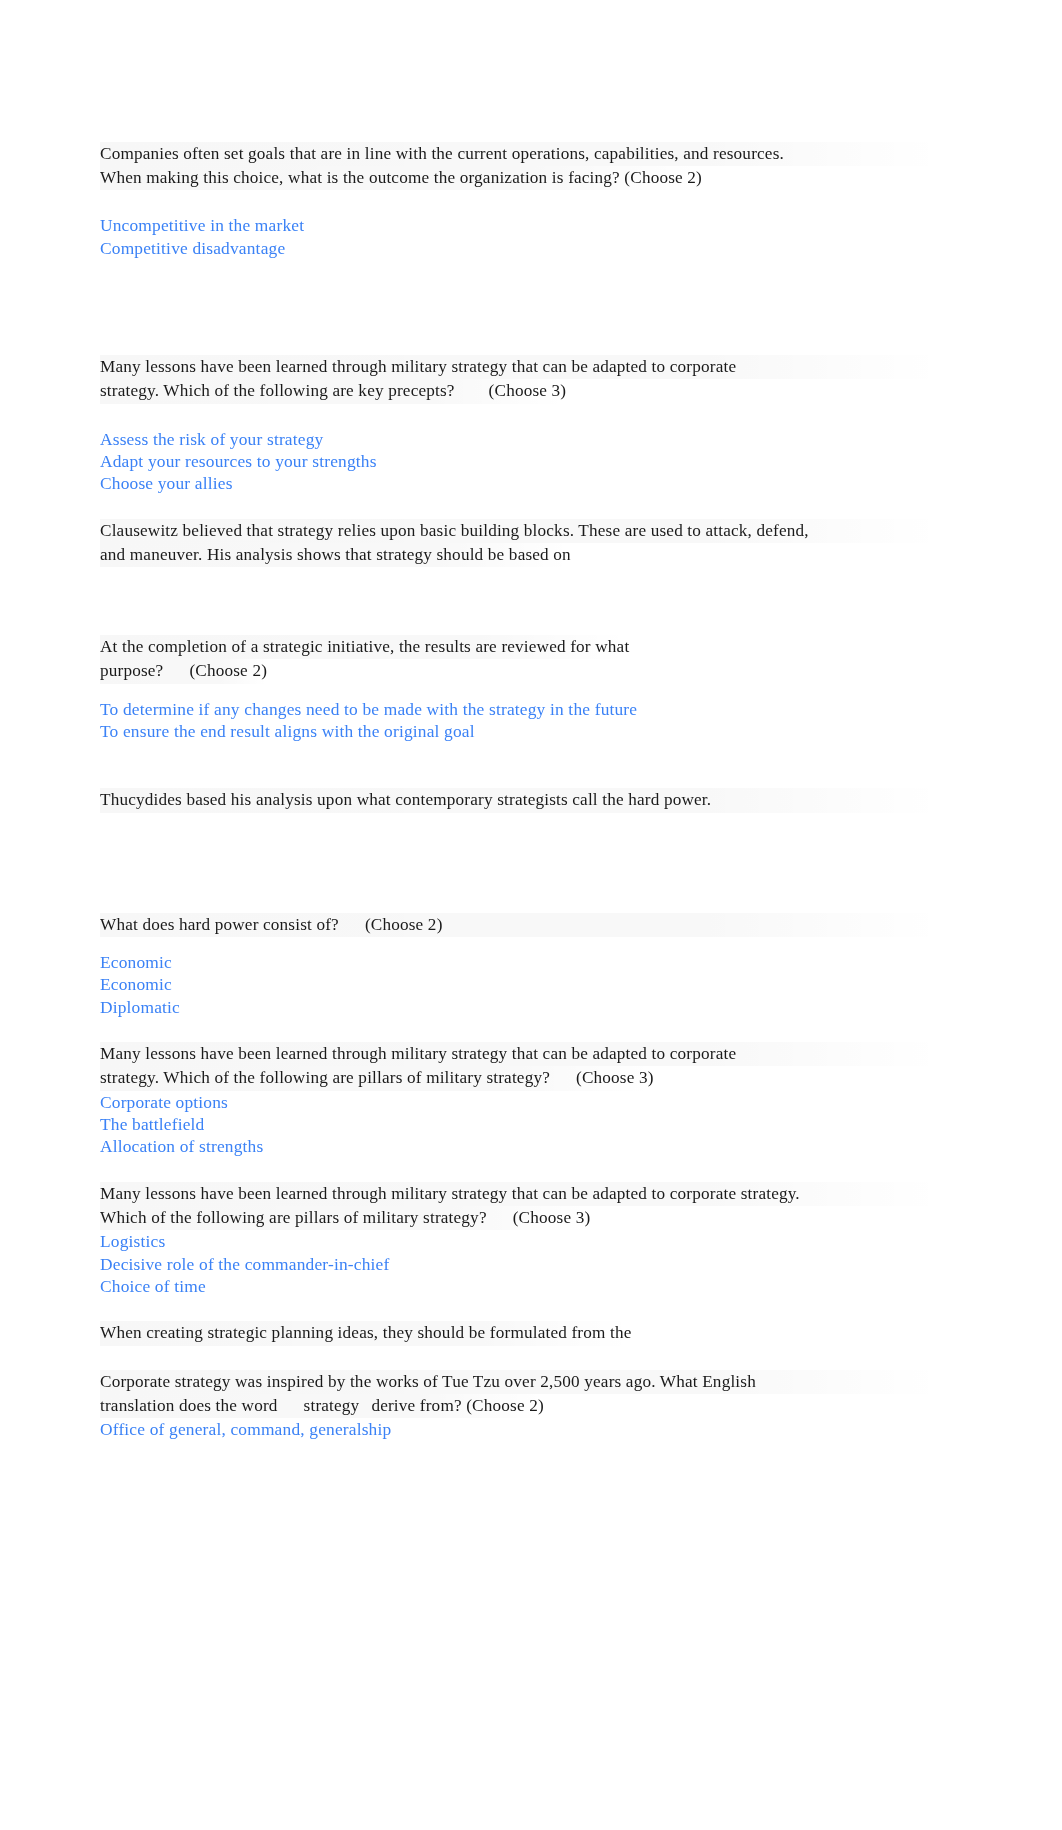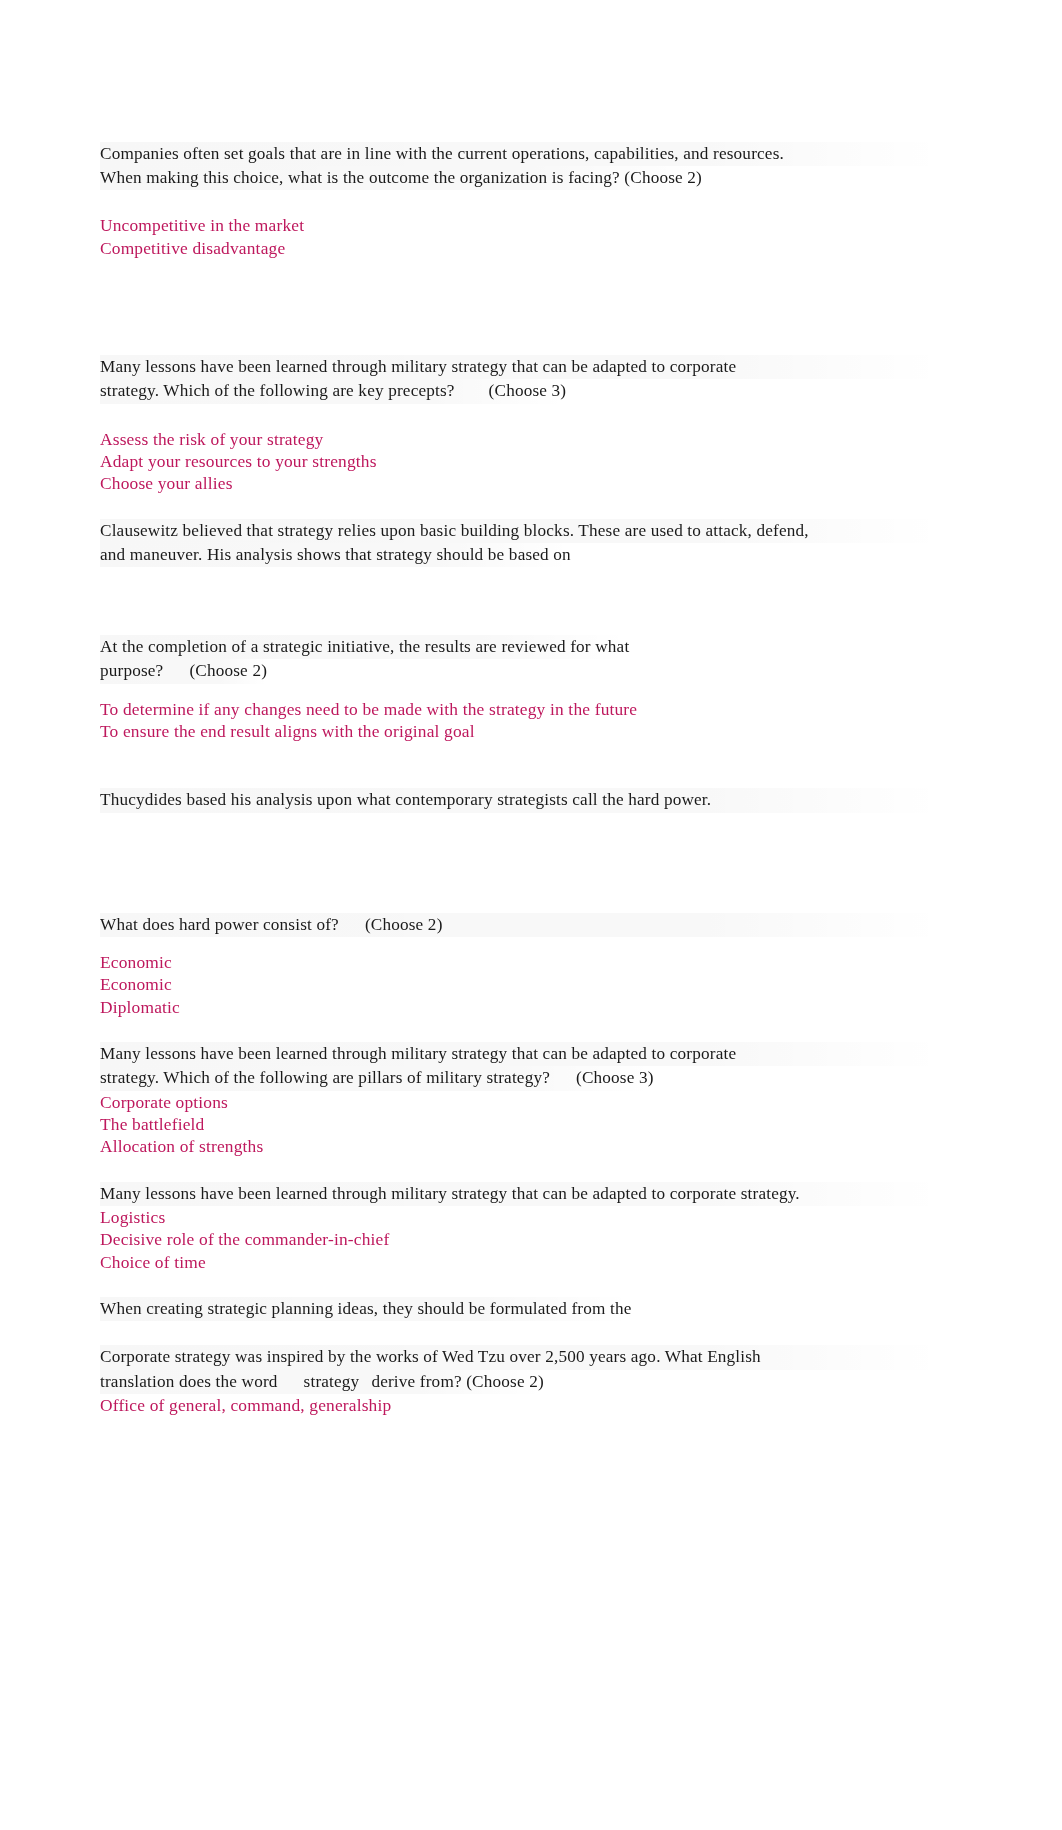--- a/index.html
+++ b/index.html
@@ -46,21 +46,21 @@
                 rgba(0,0,0,0.000) 100%);
     display: block;
     width: fit-content;
     max-width: 100%;
     padding: 1px 0 1px 0;
   }
   
   .a {
     font-size: 17.4px;
     line-height: 22.4px;
-    color: #be185d;
+    color: #3b82f6;
     margin: 0;
     letter-spacing: 0.01em;
     width: fit-content;
   }
   .a-group { margin: 0; }
   .gap-sm { height: 14px; }
   .gap-md { height: 24px; }
   .gap-lg { height: 34px; }
   .gap-xl { height: 46px; }
   .gap-xxl { height: 96px; }
@@ -146,37 +146,38 @@
         <div class="a">Corporate options</div>
         <div class="a">The battlefield</div>
         <div class="a">Allocation of strengths</div>
       </div>
     </div>
 
     <div class="gap-md"></div>
 
     <div class="block">
       <div class="q wide">Many lessons have been learned through military strategy that can be adapted to corporate strategy.</div>
+      <div class="q"><span>Which of the following are pillars of military strategy?</span><span class="nbsp-gap"></span><span>(Choose 3)</span></div>
       <div class="a-group">
         <div class="a">Logistics</div>
         <div class="a">Decisive role of the commander-in-chief</div>
         <div class="a">Choice of time</div>
       </div>
     </div>
 
     <div class="gap-md"></div>
 
     <div class="block">
       <div class="q">When creating strategic planning ideas, they should be formulated from the</div>
     </div>
 
     <div class="gap-md"></div>
 
     <div class="block">
-      <div class="q wide">Corporate strategy was inspired by the works of Wed Tzu over 2,500 years ago. What English</div>
+      <div class="q wide">Corporate strategy was inspired by the works of Tue Tzu over 2,500 years ago. What English</div>
       <div class="q"><span>translation does the word</span><span class="nbsp-gap"></span><span>strategy</span><span class="nbsp-gap-sm"></span><span>derive from?  (Choose 2)</span></div>
       <div class="a-group">
         <div class="a">Office of general, command, generalship</div>
       </div>
     </div>
 
   </div>
 </div>
 
 </body></html>

